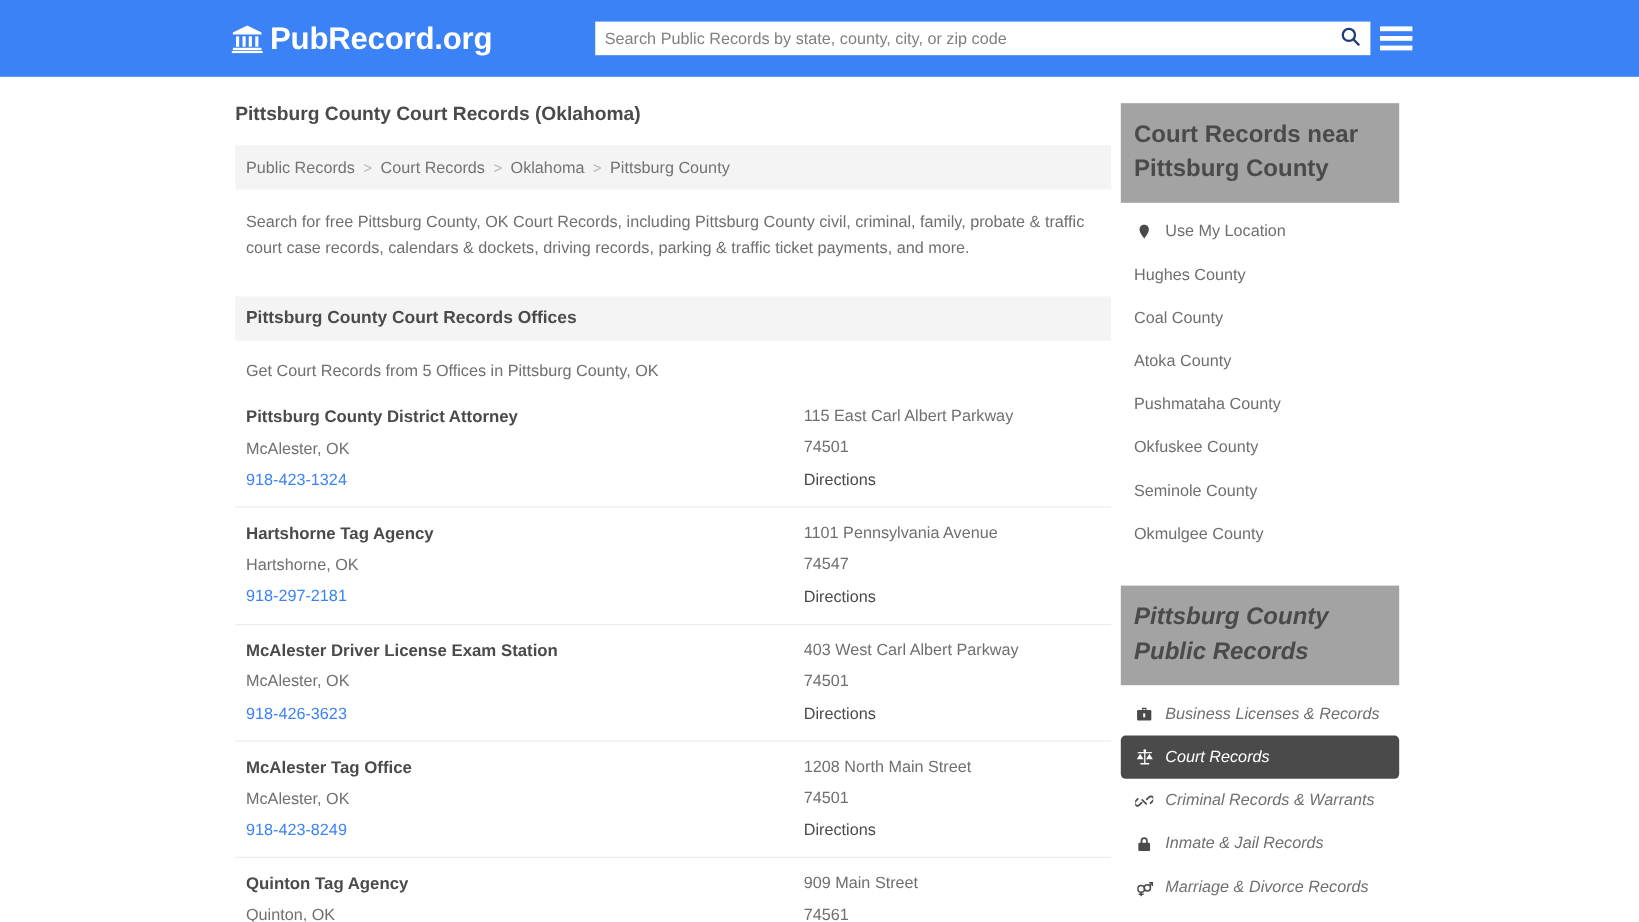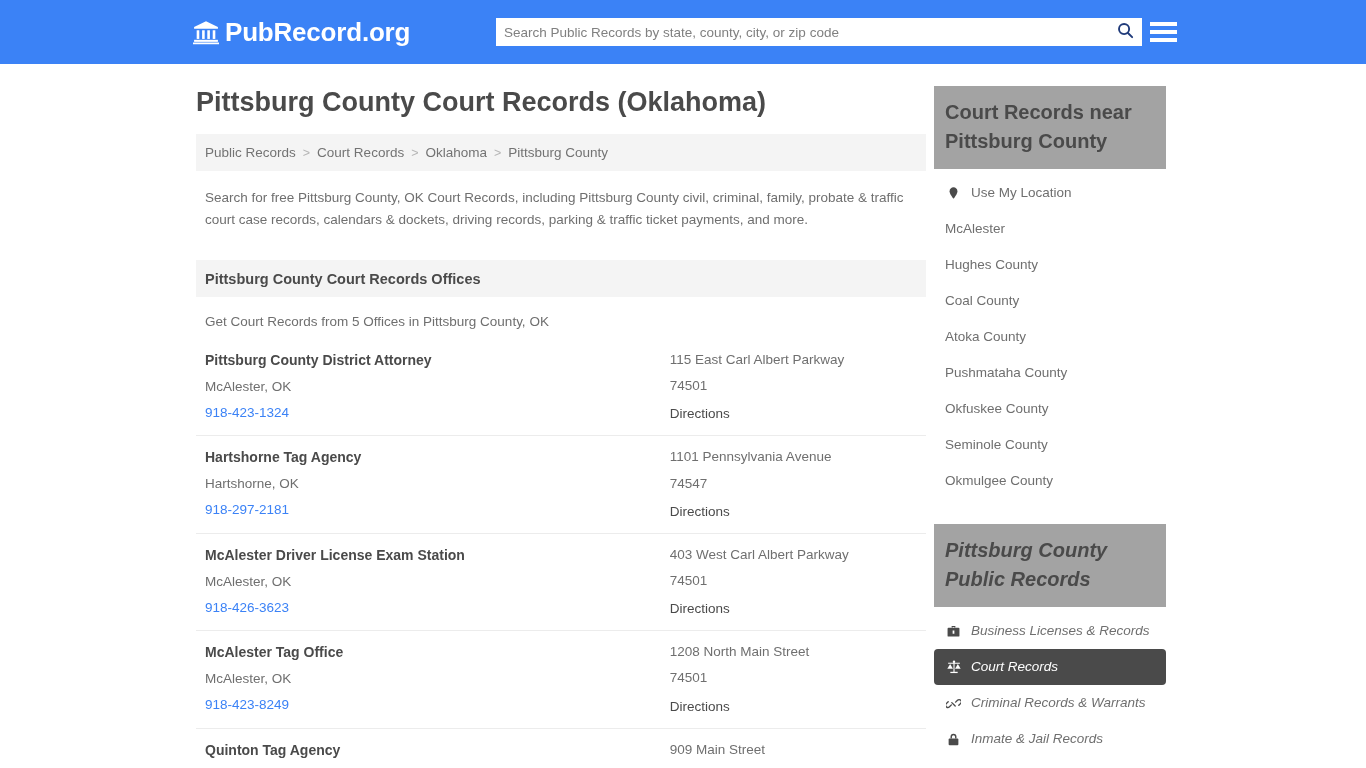--- a/index.html
+++ b/index.html
@@ -81,21 +81,21 @@
   }
   .side-col {
     position: absolute;
     left: 934px; top: 22px;
     width: 232px;
   }
 
   
   .page-title {
     margin: 0 0 16px 0;
-    font-size: 27px;
+    font-size: 16px;
     font-weight: bold;
     color: #4a4a4a;
     line-height: 1.2;
   }
 
   
   .breadcrumb {
     background: #f4f4f4;
     height: 37px;
     display: flex; align-items: center;
@@ -325,23 +325,20 @@
     <ul class="side-list">
       <li class="side-item">
         <span class="ic">
           <svg viewBox="0 0 24 24" width="13" height="16" fill="#4a4a4a">
             <path d="M12 1.5c-4 0-7.2 3.2-7.2 7.2 0 5.4 7.2 13.8 7.2 13.8s7.2-8.4 7.2-13.8c0-4-3.2-7.2-7.2-7.2z"></path>
           </svg>
         </span>
         <span class="side-item-label">Use My Location</span>
       </li>
       <li class="side-item">
-        <span class="side-item-label">McAlester</span>
-      </li>
-      <li class="side-item">
         <span class="side-item-label">Hughes County</span>
       </li>
       <li class="side-item">
         <span class="side-item-label">Coal County</span>
       </li>
       <li class="side-item">
         <span class="side-item-label">Atoka County</span>
       </li>
       <li class="side-item">
         <span class="side-item-label">Pushmataha County</span>
@@ -400,17 +397,31 @@
         <li class="side-item">
           <span class="ic">
             <svg viewBox="0 0 24 24" width="15" height="15" fill="#4a4a4a">
               <path d="M7.2 10.4V7.6a4.8 4.8 0 0 1 9.6 0v2.8h-2.3V7.6a2.5 2.5 0 0 0-5 0v2.8z"></path>
               <rect x="4.2" y="10.2" width="15.6" height="11" rx="1.6"></rect>
             </svg>
           </span>
           <span class="side-item-label">Inmate &amp; Jail Records</span>
         </li>
 
+        <li class="side-item">
+          <span class="ic">
+            <svg viewBox="0 0 24 24" width="15" height="15" fill="none" stroke="#4a4a4a" stroke-width="2" stroke-linecap="round">
+              <circle cx="8" cy="14" r="4.4"></circle>
+              <line x1="8" y1="18.6" x2="8" y2="23"></line>
+              <line x1="5.4" y1="21" x2="10.6" y2="21"></line>
+              <circle cx="16.2" cy="12.6" r="4.2"></circle>
+              <line x1="19.3" y1="9.6" x2="23" y2="5.9"></line>
+              <line x1="19.3" y1="5.9" x2="23" y2="5.9"></line>
+              <line x1="23" y1="5.9" x2="23" y2="9.4"></line>
+            </svg>
+          </span>
+          <span class="side-item-label">Marriage &amp; Divorce Records</span>
+        </li>
 
       </ul>
     </div>
   </div>
 </div>
 
 </body></html>

